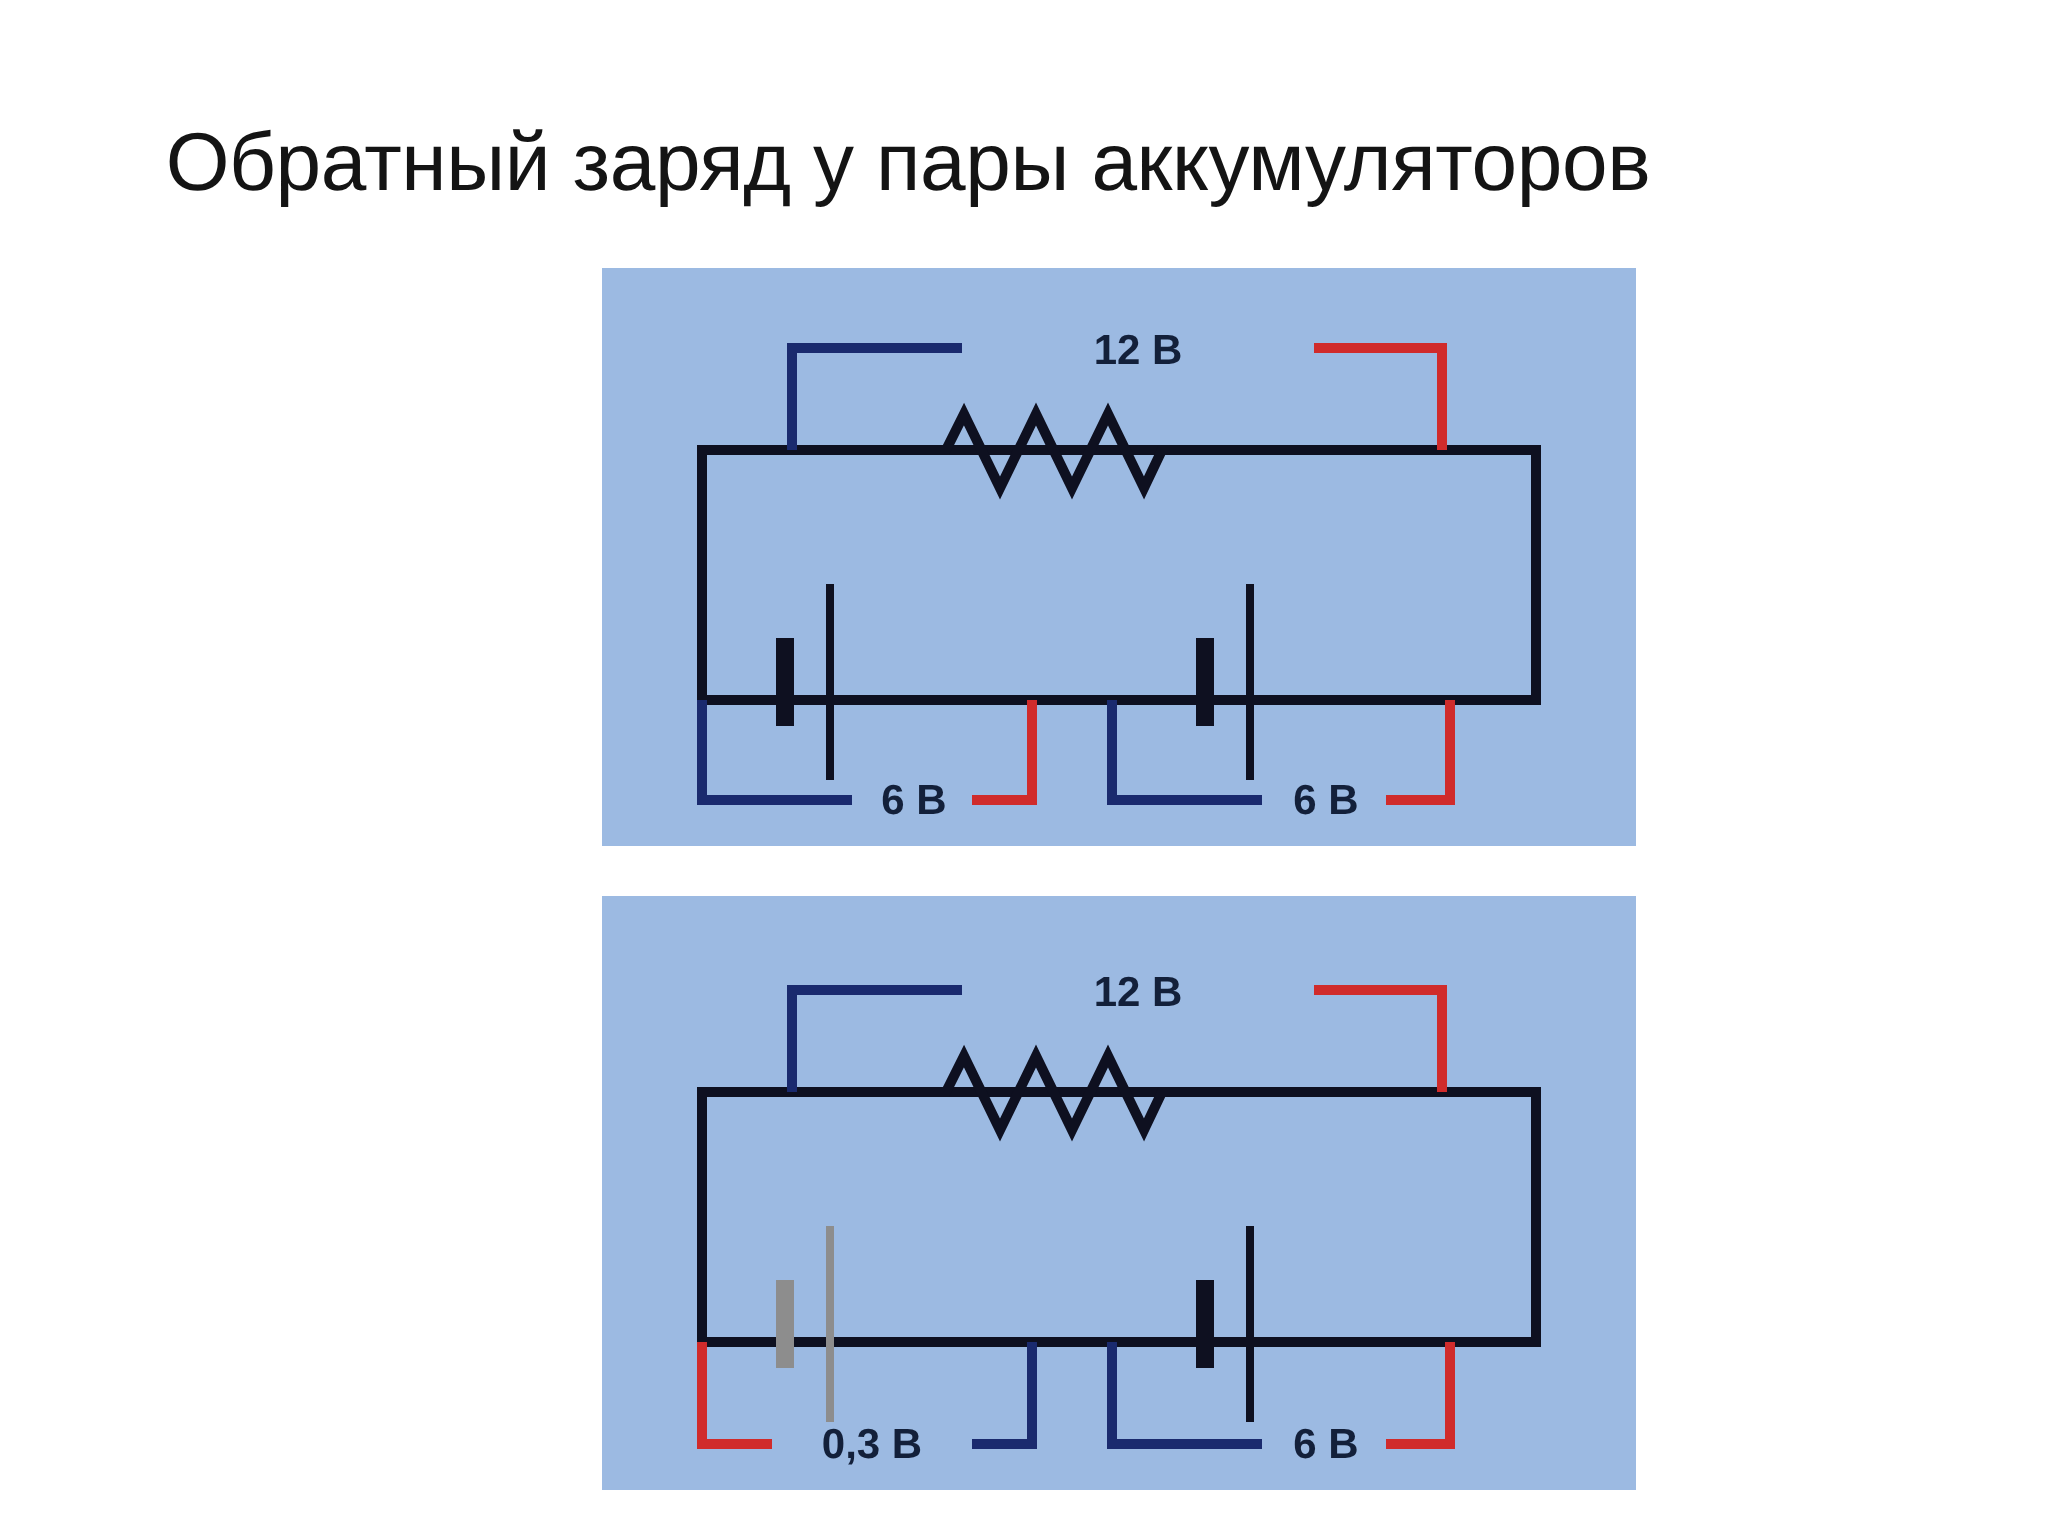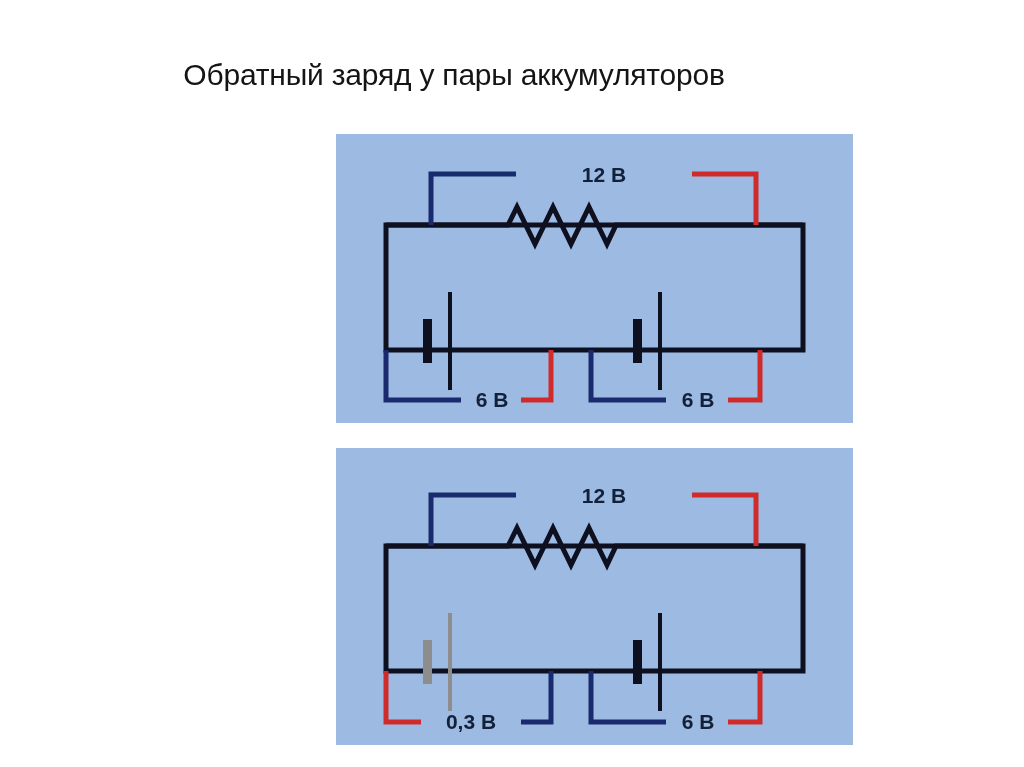--- a/index.html
+++ b/index.html
@@ -20,32 +20,31 @@
     width: 1024px;
     height: 767px;
     background: #ffffff;
   }
   .slide-title {
     position: absolute;
     left: 0;
     top: 58px;
     width: 908px;
     text-align: center;
-    font-size: 30px;
+    font-size: 41px;
     font-weight: 400;
     color: #141414;
     letter-spacing: -0.2px;
     white-space: nowrap;
     font-family: "Liberation Sans", sans-serif;
   }
   .figure {
     position: absolute;
     background: #9CBAE2;
     box-sizing: border-box;
-    margin-left: 35px;
   }
   #figure-1 { left: 301px; top: 134px; width: 517px; height: 289px; }
   #figure-2 { left: 301px; top: 448px; width: 517px; height: 297px; }
   .figure svg { display: block; width: 100%; height: 100%; }
 </style>
 </head>
 <body>
 
 <div class="slide">
 

